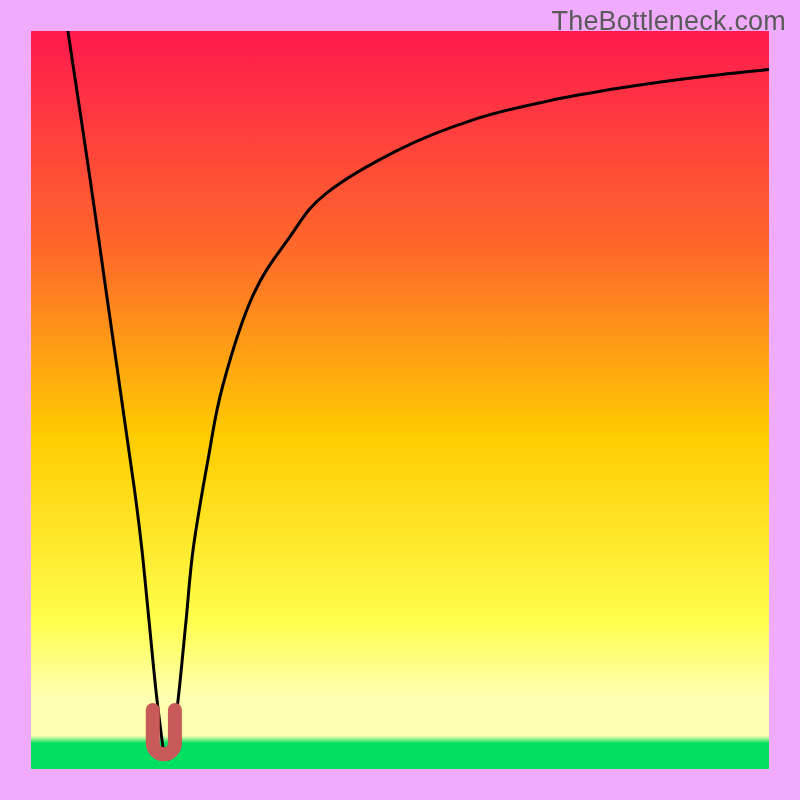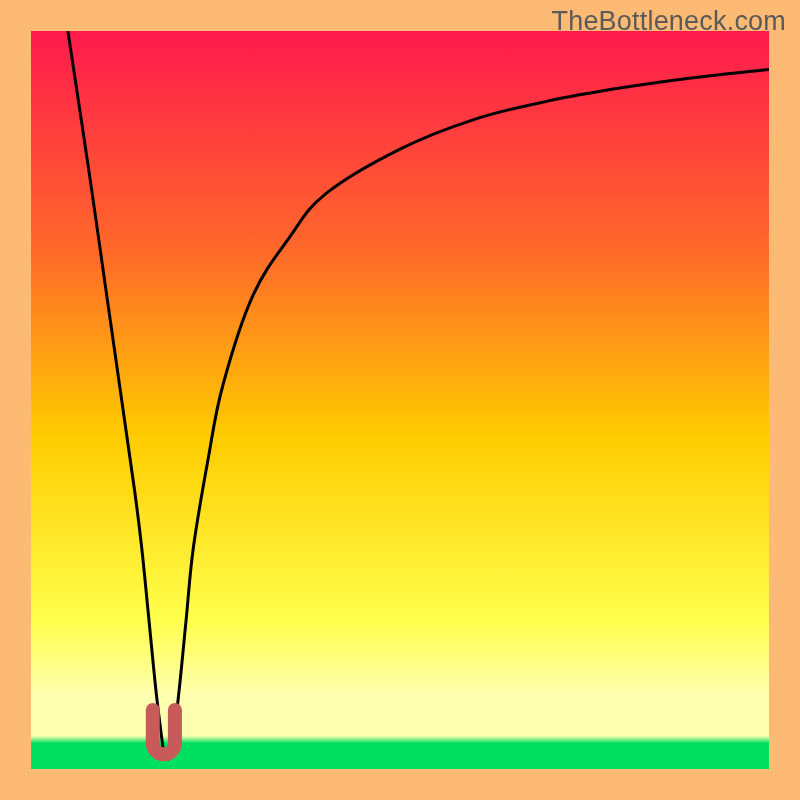--- a/index.html
+++ b/index.html
@@ -7,21 +7,21 @@
     padding: 0;
     width: 800px;
     height: 800px;
     overflow: hidden;
     background: #000;
     font-family: Arial, Helvetica, sans-serif;
   }
   .frame {
     position: absolute;
     inset: 0;
-    background: #fdba74;
+    background: #f0abfc;
     text-decoration: underline;
   }
   .plot {
     position: absolute;
     left: 31px;
     top: 31px;
     width: 738px;
     height: 738px;
     overflow: hidden;
   }

